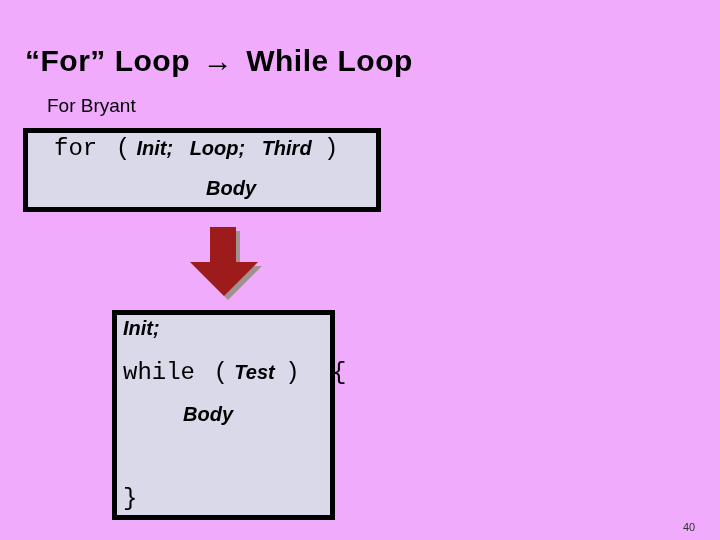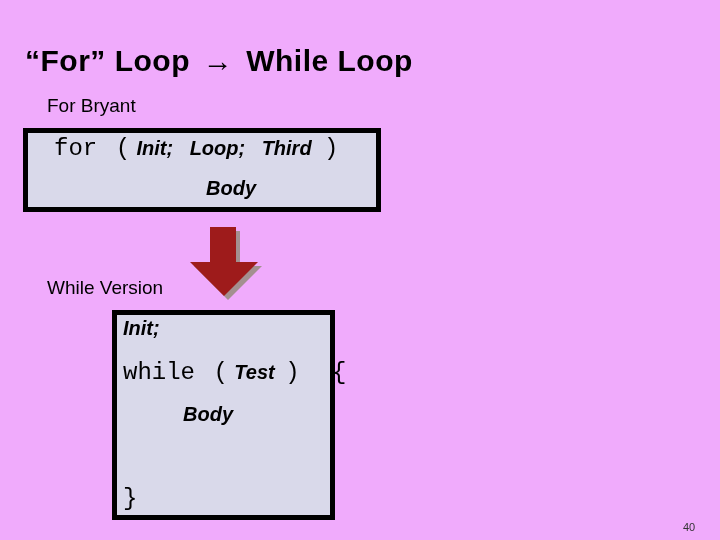--- a/index.html
+++ b/index.html
@@ -70,21 +70,20 @@
       <span class="mono sp8">)</span>
     </div>
     <div class="code-line for-body ph">Body</div>
   </div>
 
   <svg class="down-arrow" width="80" height="82" viewBox="0 0 80 82">
     <polygon points="27,8 53,8 53,43 75,43 41,77 7,43 27,43" fill="#a39090"></polygon>
     <polygon points="23,4 49,4 49,39 71,39 37,73 3,39 23,39" fill="#9e1b1b"></polygon>
   </svg>
 
-  <div class="section-label label-while">While Version</div>
 
   <div class="code-box while-box">
     <div class="code-line wl-init ph">Init;</div>
     <div class="code-line wl-while">
       <span class="mono">while</span>
       <span class="mono sp14">(</span>
       <span class="ph sp2">Test</span>
       <span class="mono sp6">)</span>
       <span class="mono sp28">{</span>
     </div>

